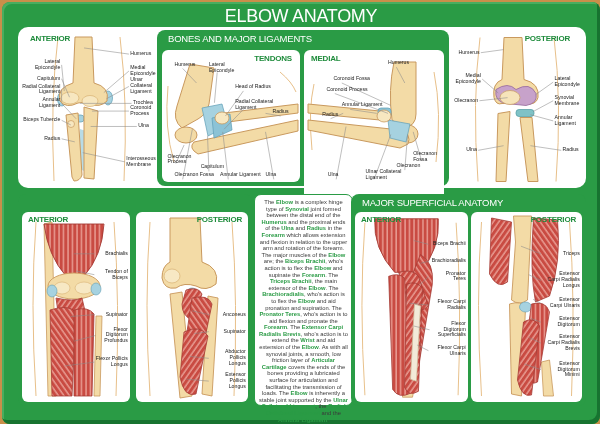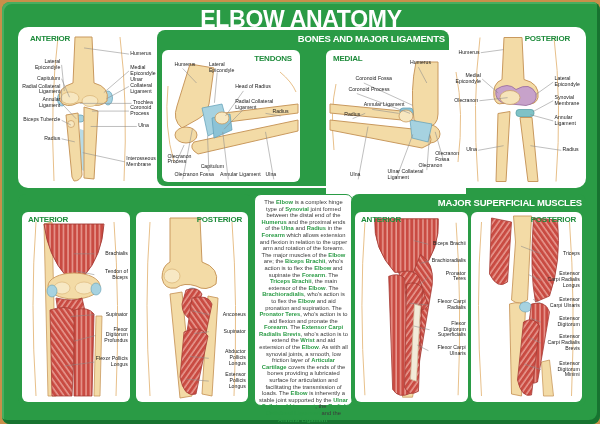--- a/index.html
+++ b/index.html
@@ -1,23 +1,23 @@
 <!DOCTYPE html>
 <html><head>
 <meta charset="utf-8">
 <style>
   html,body{margin:0;padding:0;}
   body{width:600px;height:424px;position:relative;font-family:"Liberation Sans",sans-serif;background:#c98f4a;overflow:hidden;}
   .poster{position:absolute;left:2px;top:2px;right:0;bottom:0;background:#2a9b45;border-radius:8px;
           box-shadow:inset -3px -4px 0 #177330, inset 2px 2px 0 #49ad5f;}
-  .title{position:absolute;left:0;right:0;top:4px;text-align:center;color:#fff;font-weight:bold;
-         font-size:23px;letter-spacing:-0.3px;}
+  .title{position:absolute;left:0;right:0;top:4px;text-align:center;color:#fff;font-weight:normal;
+         font-size:18px;letter-spacing:-0.3px;}
   .panel-top{position:absolute;left:16px;top:25px;width:568px;height:161px;background:#fff;border-radius:10px;}
   .bones-box{position:absolute;left:155px;top:28px;width:292px;height:156px;background:#2a9b45;border-radius:8px;}
-  .h-bar{position:absolute;left:11px;right:4px;top:3px;text-align:right;color:#fff;font-weight:bold;
+  .h-bar{position:absolute;left:11px;right:4px;top:3px;text-align:left;color:#fff;font-weight:normal;
          font-size:9.5px;letter-spacing:-0.2px;}
   .subbox{position:absolute;background:#fff;border-radius:6px;}
   .h-view{position:absolute;font-weight:bold;color:#1f8c3c;font-size:8px;letter-spacing:-0.2px;z-index:5;}
   .panel-green{position:absolute;background:#2a9b45;border-radius:8px;}
   .text-box{position:absolute;left:252px;top:192px;width:99px;height:212px;background:#fff;
             border:1px solid #2a9b45;border-radius:7px;box-sizing:border-box;padding:4px 4px;}
   .desc{font-size:5.8px;line-height:1.14;color:#3a3a3a;text-align:center;font-weight:500;}
   .desc b{color:#2a9b45;}
   .fig{position:absolute;}
   .fig svg.art{position:absolute;left:0;top:0;width:100%;height:100%;}
@@ -130,21 +130,21 @@
               <line x1="59" y1="45" x2="45" y2="60" stroke="#8a8a8a" stroke-width="0.55" vector-effect="non-scaling-stroke"></line>
               <line x1="86" y1="50" x2="75" y2="48" stroke="#8a8a8a" stroke-width="0.55" vector-effect="non-scaling-stroke"></line>
               <line x1="10" y1="86" x2="16" y2="72" stroke="#8a8a8a" stroke-width="0.55" vector-effect="non-scaling-stroke"></line>
               <line x1="34" y1="92" x2="33" y2="65" stroke="#8a8a8a" stroke-width="0.55" vector-effect="non-scaling-stroke"></line>
               <line x1="15" y1="98" x2="22" y2="60" stroke="#8a8a8a" stroke-width="0.55" vector-effect="non-scaling-stroke"></line>
               <line x1="48" y1="98" x2="44" y2="62" stroke="#8a8a8a" stroke-width="0.55" vector-effect="non-scaling-stroke"></line>
               <line x1="81" y1="98" x2="75" y2="62" stroke="#8a8a8a" stroke-width="0.55" vector-effect="non-scaling-stroke"></line>
             </svg>
           </div>
       </div>
-      <div class="subbox" style="left:147px;top:20px;width:140px;height:172px;margin-left:22px;">
+      <div class="subbox" style="left:147px;top:20px;width:140px;height:172px;">
         <div class="h-view" style="left:7px;top:4px;">MEDIAL</div>
         <div class="fig" id="fig-med" style="left:0;top:0;width:140px;height:132px;">
           <svg class="art" viewBox="0 0 140 132">
             <path d="M130,22 Q138,62 132,112" fill="none" stroke="#e8c08a" stroke-width="1"></path>
             <path d="M10,34 Q4,60 8,100" fill="none" stroke="#e8c08a" stroke-width="1"></path>
             <path d="M90,12 L112,12 L112,64 Q112,76 100,78 L88,70 Q84,40 90,12 Z" fill="#f3dba6" stroke="#c9995e" stroke-width="1"></path>
             <path d="M4,54 L86,62 L86,71 L4,63 Z" fill="#f3dba6" stroke="#c9995e" stroke-width="1"></path>
             <ellipse cx="104" cy="84" rx="10" ry="9" fill="#f3dba6" stroke="#c9995e" stroke-width="1"></ellipse>
             <path d="M4,70 L96,80 Q108,84 104,94 L96,98 L4,80 Z" fill="#f3dba6" stroke="#c9995e" stroke-width="1"></path>
             <polygon points="84,70 106,74 102,92 86,88" fill="#a6d2e0" stroke="#5f9db6" stroke-width="0.7"></polygon>
@@ -267,21 +267,21 @@
           </svg>
         </div>
     </div>
   </div>
 
   <div class="text-box">
     <div class="desc">The <b>Elbow</b> is a complex hinge type of <b>Synovial</b> joint formed between the distal end of the <b>Humerus</b> and the proximal ends of the <b>Ulna</b> and <b>Radius</b> in the <b>Forearm</b> which allows extension and flexion in relation to the upper arm and rotation of the forearm. The major muscles of the <b>Elbow</b> are; the <b>Biceps Brachii</b>, who's action is to flex the <b>Elbow</b> and supinate the <b>Forearm</b>. The <b>Triceps Brachii</b>, the main extensor of the <b>Elbow</b>. The <b>Brachioradialis</b>, who's action is to flex the <b>Elbow</b> and aid pronation and supination. The <b>Pronator Teres</b>, who's action is to aid flexion and pronate the <b>Forearm</b>. The <b>Extensor Carpi Radialis Brevis</b>, who's action is to extend the <b>Wrist</b> and aid extension of the <b>Elbow</b>. As with all synovial joints, a smooth, low friction layer of <b>Articular Cartilage</b> covers the ends of the bones providing a lubricated surface for articulation and facilitating the transmission of loads. The <b>Elbow</b> is inherently a stable joint supported by the <b>Ulnar Collateral Ligament</b>, the <b>Radial Collateral Ligament</b> and the <b>Annular Ligament</b>.</div>
   </div>
 
   <div class="panel-green" style="left:349px;top:192px;width:235px;height:212px;">
-    <div class="h-bar">MAJOR SUPERFICIAL MUSCLES</div>
+    <div class="h-bar">MAJOR SUPERFICIAL ANATOMY</div>
     <div class="subbox" style="left:4px;top:18px;width:113px;height:190px;">
       <div class="h-view" style="left:6px;top:3px;">ANTERIOR</div>
       <div class="fig fig-m" id="fig-sup-ant" style="left:0;top:0;width:113px;height:190px;">
         <svg class="art" viewBox="0 0 114 190">
           <path d="M10,10 Q4,90 10,184" fill="none" stroke="#e8c08a" stroke-width="1"></path>
           <path d="M102,10 Q108,90 104,184" fill="none" stroke="#e8c08a" stroke-width="1"></path>
           <path d="M46,158 L58,158 Q62,170 58,186 L48,186 Z" fill="#f3dba6" stroke="#c9995e" stroke-width="0.8"></path>
           <path d="M20,6 L84,6 Q86,36 66,60 L40,60 Q18,36 20,6 Z" fill="url(#pV)" stroke="#a43a34" stroke-width="0.9"></path>
           <path d="M66,42 Q80,50 78,72 L60,180 Q50,184 48,166 L58,62 Z" fill="url(#pD2)" stroke="#a43a34" stroke-width="0.8"></path>
           <path d="M44,60 Q58,56 64,64 L74,94 Q66,102 56,96 Z" fill="url(#pD)" stroke="#a43a34" stroke-width="0.8"></path>

